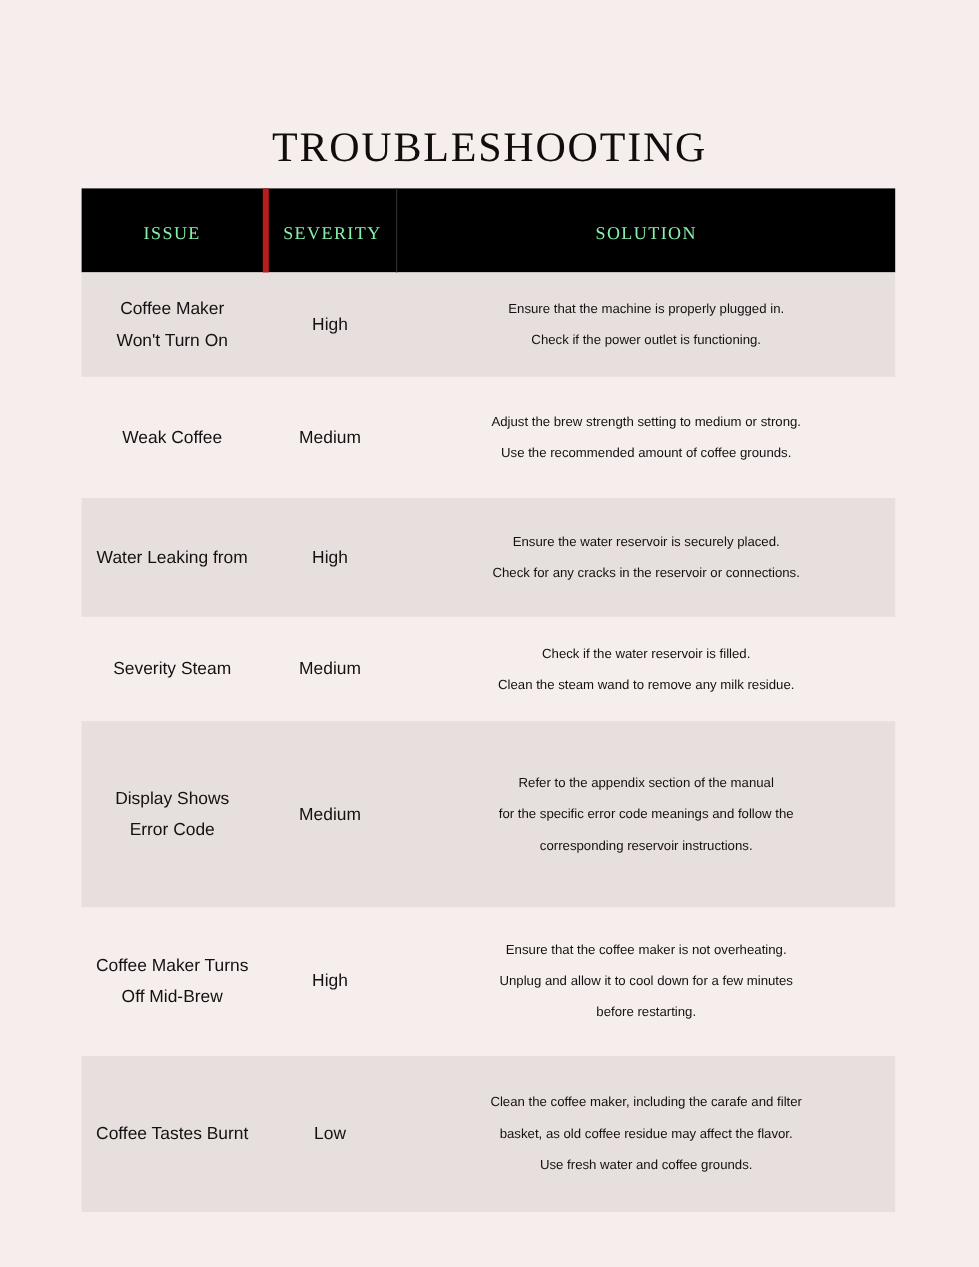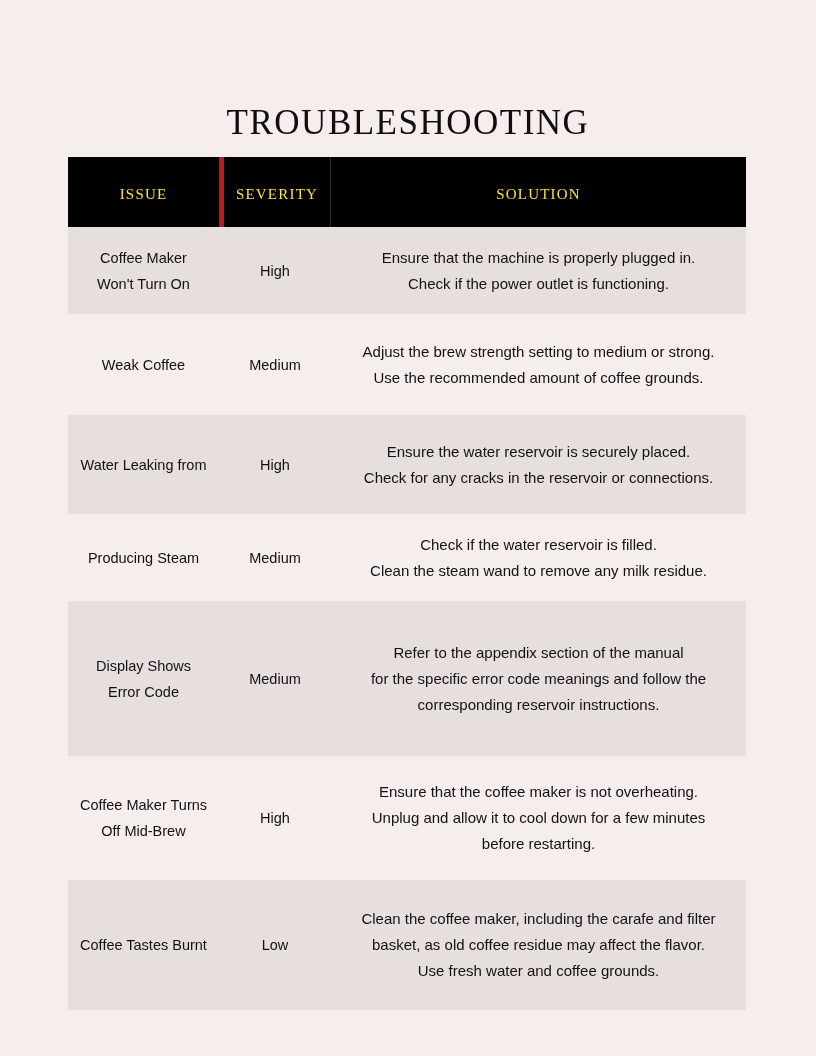--- a/index.html
+++ b/index.html
@@ -46,21 +46,21 @@
     background: #000000;
     height: 70px;
   }
   .thead .th {
     display: flex;
     align-items: center;
     justify-content: center;
     font-family: "Liberation Serif", "DejaVu Serif", serif;
     font-size: 22px;
     letter-spacing: 1.2px;
-    color: #fde047;
+    color: #86efac;
     font-variant: small-caps;
     text-transform: lowercase;
     box-sizing: border-box;
   }
   .col-issue   { width: 151px; }
   .col-sev     { width: 112px; }
   .col-sol     { width: 415px; }
   .thead .col-sev  { border-left: 5px solid #b91c1c; border-right: 1px solid #2a2a2a; }
   .tbody { display: block; }
   .tr {
@@ -70,21 +70,21 @@
   }
   .tr.stripe { background: #e7dfdd; }
   .td {
     box-sizing: border-box;
     text-align: center;
     color: #131111;
     font-size: 14.5px;
     line-height: 26px;
     padding: 0 4px;
   }
-  .td.solution { font-size: 15px; }
+  .td.solution { font-size: 11px; }
   .line { display: block; white-space: nowrap; }
   .h-pad-1 { height: 87px; }
   .h-pad-2 { height: 101px; }
   .h-pad-3 { height: 99px; }
   .h-pad-4 { height: 87px; }
   .h-pad-5 { height: 155px; }
   .h-pad-6 { height: 124px; }
   .h-pad-7 { height: 130px; }
 </style>
 </head>
@@ -129,21 +129,21 @@
             <span class="line">Water Leaking from</span>
           </div>
           <div class="td col-sev">High</div>
           <div class="td col-sol solution">
             <span class="line">Ensure the water reservoir is securely placed.</span>
             <span class="line">Check for any cracks in the reservoir or connections.</span>
           </div>
         </div>
         <div class="tr h-pad-4">
           <div class="td col-issue">
-            <span class="line">Producing Steam</span>
+            <span class="line">Severity Steam</span>
           </div>
           <div class="td col-sev">Medium</div>
           <div class="td col-sol solution">
             <span class="line">Check if the water reservoir is filled.</span>
             <span class="line">Clean the steam wand to remove any milk residue.</span>
           </div>
         </div>
         <div class="tr h-pad-5 stripe">
           <div class="td col-issue">
             <span class="line">Display Shows</span>

